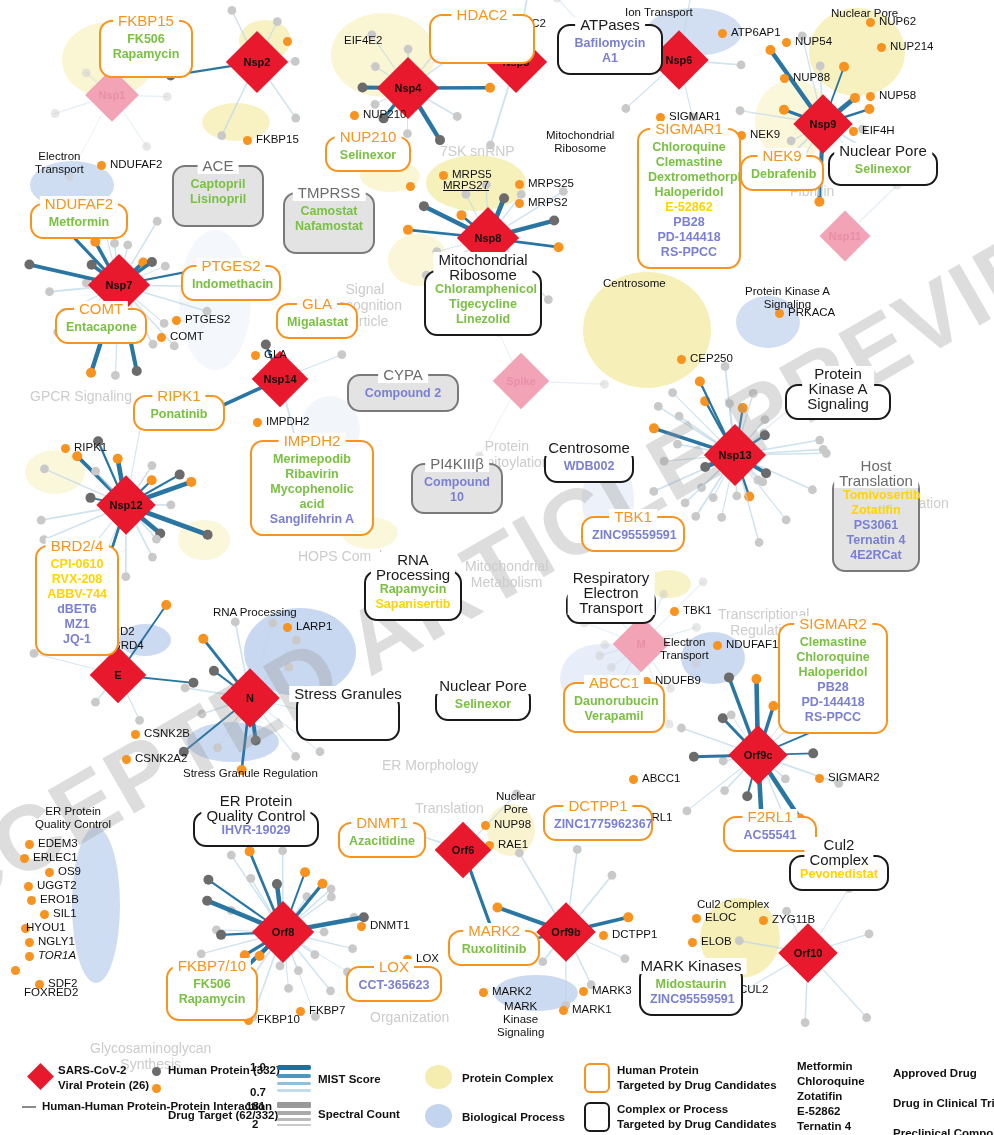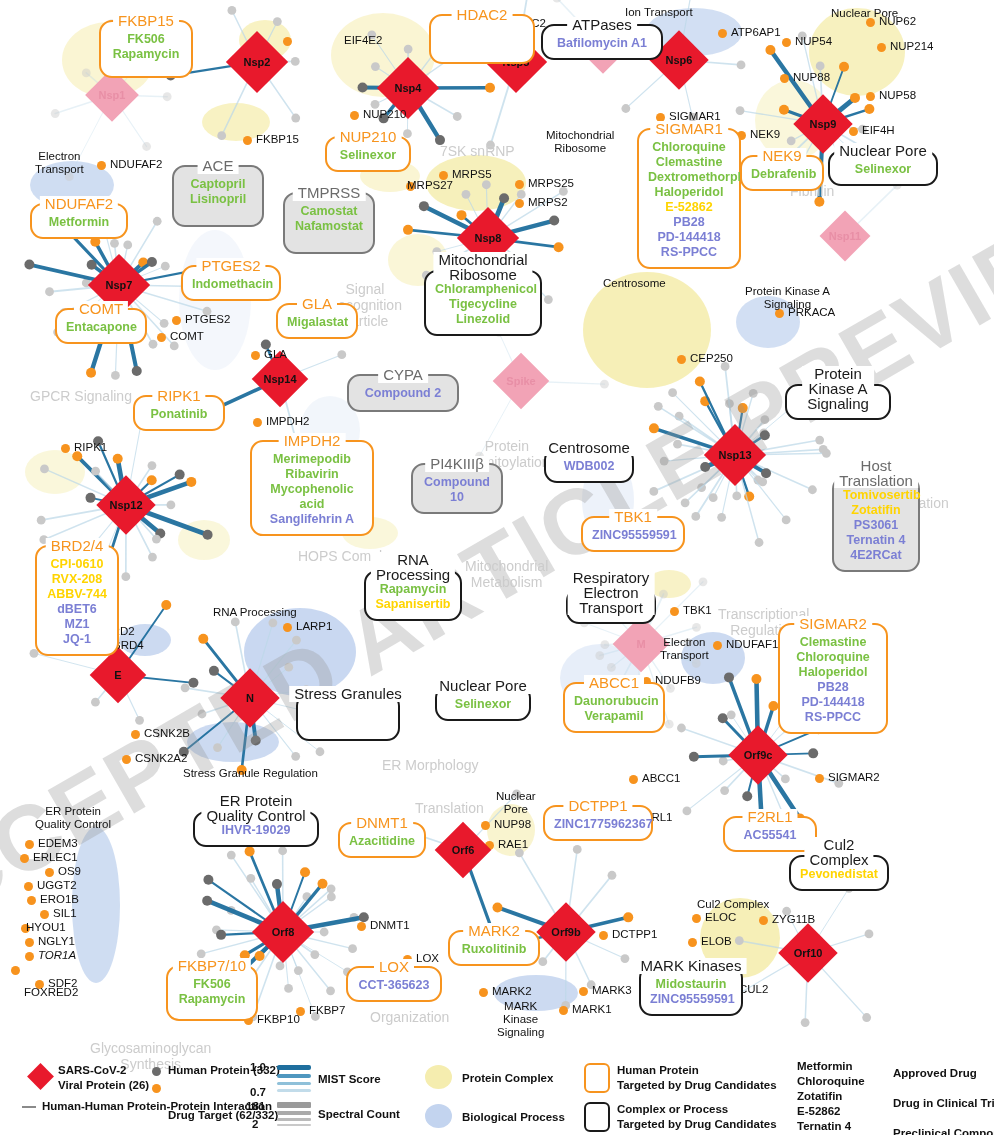--- a/index.html
+++ b/index.html
@@ -786,21 +786,21 @@
       <div class="nlabel" style="left: 862px; top: 124px;">EIF4H</div>
       <div class="dtarget" style="width: 9px; height: 9px; left: 849px; top: 127px;"></div>
       <div class="nlabel" style="left: 110px; top: 158px;">NDUFAF2</div>
       <div class="dtarget" style="width: 9px; height: 9px; left: 97px; top: 161px;"></div>
       <div class="nlabel" style="left: 185px; top: 313px;">PTGES2</div>
       <div class="dtarget" style="width: 9px; height: 9px; left: 172px; top: 316px;"></div>
       <div class="nlabel" style="left: 170px; top: 330px;">COMT</div>
       <div class="dtarget" style="width: 9px; height: 9px; left: 157px; top: 333px;"></div>
       <div class="nlabel" style="left: 452px; top: 168px;">MRPS5</div>
       <div class="dtarget" style="width: 9px; height: 9px; left: 439px; top: 171px;"></div>
-      <div class="nlabel" style="left: 407px; top: 179px;">MRPS27</div>
+      <div class="nlabel" style="left: 443px; top: 179px; text-decoration: underline;">MRPS27</div>
       <div class="dtarget" style="width: 9px; height: 9px; left: 406px; top: 182px;"></div>
       <div class="nlabel" style="left: 528px; top: 177px;">MRPS25</div>
       <div class="dtarget" style="width: 9px; height: 9px; left: 515px; top: 180px;"></div>
       <div class="nlabel" style="left: 528px; top: 196px;">MRPS2</div>
       <div class="dtarget" style="width: 9px; height: 9px; left: 515px; top: 199px;"></div>
       <div class="nlabel" style="left: 264px; top: 348px;">GLA</div>
       <div class="dtarget" style="width: 9px; height: 9px; left: 251px; top: 351px;"></div>
       <div class="nlabel" style="left: 266px; top: 415px;">IMPDH2</div>
       <div class="dtarget" style="width: 9px; height: 9px; left: 253px; top: 418px;"></div>
       <div class="nlabel" style="left: 788px; top: 306px;">PRKACA</div>
@@ -941,21 +941,21 @@
         <div class="body">
           <div class="d-app">FK506</div>
           <div class="d-app">Rapamycin</div>
         </div>
       </div>
       <div class="dbox orange" style="left: 429px; top: 14px; width: 106px; min-height: 50px;">
         <div class="ttl">
           <div>HDAC2</div>
         </div>
       </div>
-      <div class="dbox black" style="left: 541px; top: 24px; width: 122px; min-height: 36px;">
+      <div class="dbox black" style="left: 557px; top: 24px; width: 106px; min-height: 36px;">
         <div class="ttl">
           <div>ATPases</div>
         </div>
         <div class="body">
           <div class="d-pre">Bafilomycin A1</div>
         </div>
       </div>
       <div class="dbox orange" style="left: 325px; top: 136px; width: 86px; min-height: 32px;">
         <div class="ttl">
           <div>NUP210</div>

